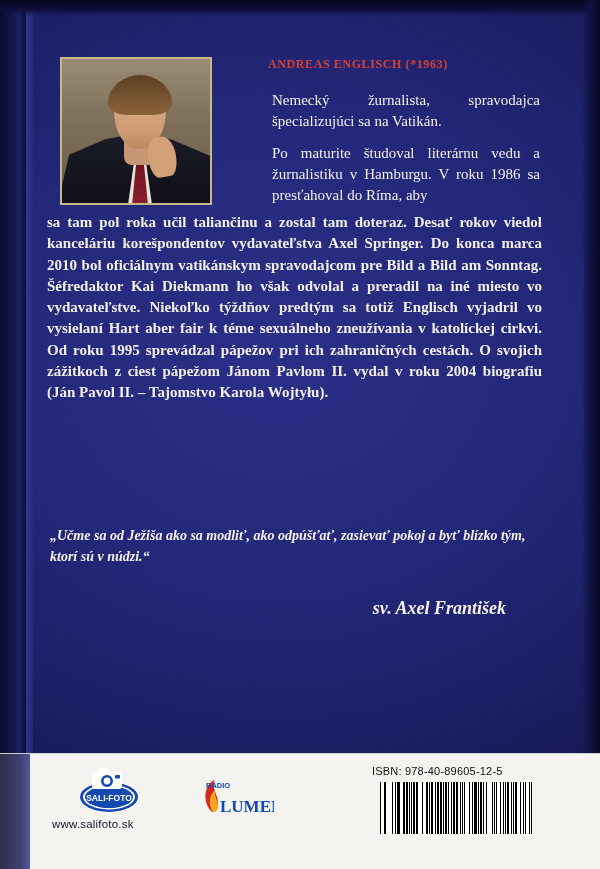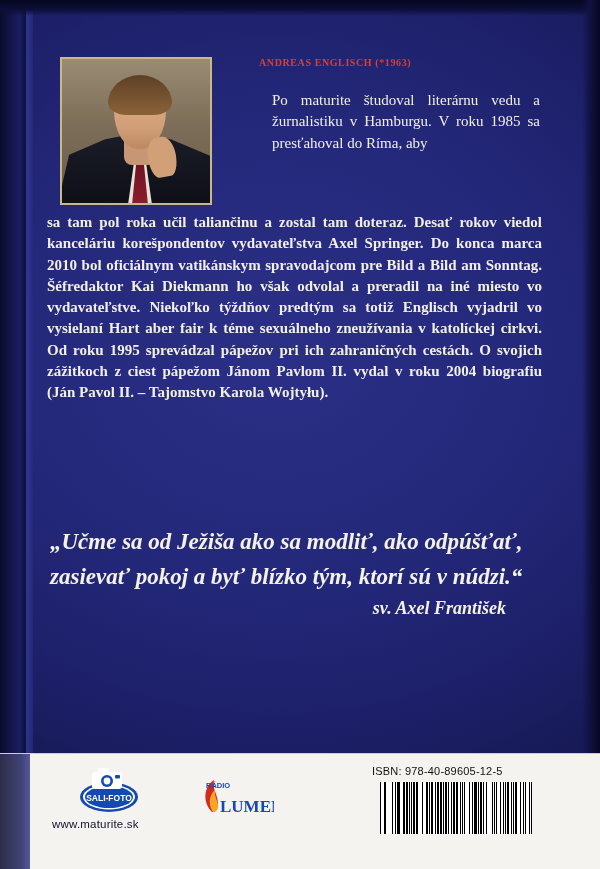--- a/index.html
+++ b/index.html
@@ -106,24 +106,24 @@
     position: absolute;
     left: 86px; top: 78px; width: 28px; height: 40px;
     background: #d2a076;
     border-radius: 40% 40% 30% 30% / 50% 50% 50% 50%;
     transform: rotate(-10deg);
   }
 
   
   #author-name {
     position: absolute;
-    left: 259px; top: 57px;
+    left: 268px; top: 57px;
     width: 290px;
     color: #d94030;
-    font-size: 10px;
+    font-size: 12px;
     font-weight: bold;
     letter-spacing: .6px;
     font-family: "Liberation Serif", serif;
   }
   .bio-col {
     position: absolute;
     left: 272px; top: 90px;
     width: 268px;
     color: #f2efe6;
     font-size: 15px;
@@ -142,21 +142,21 @@
     text-justify: inter-word;
     font-weight: bold;
   }
   .bio-col p, .bio-full p { margin: 0 0 10px 0; }
 
   #quote {
     position: absolute;
     left: 50px; top: 525px;
     width: 480px;
     color: #f4f1e6;
-    font-size: 23px;
+    font-size: 14px;
     font-style: italic;
     font-weight: bold;
     line-height: 1.5;
   }
   #quote-author {
     position: absolute;
     left: 50px; top: 598px;
     width: 480px;
     text-align: right;
     color: #f4f1e6;
@@ -254,21 +254,22 @@
     <div class="p-tie"></div>
     <div class="p-neck"></div>
     <div class="p-face"></div>
     <div class="p-hair"></div>
     <div class="p-hand"></div>
   </div>
 
   <div id="author-name">ANDREAS  ENGLISCH (*1963)</div>
 
   <div class="bio-col">
-    <p>Po maturite študoval literárnu vedu a žurnalistiku v Hamburgu. V roku 1985 sa presťahoval do Ríma, aby</p>
+    <p>Nemecký žurnalista, spravodajca špecializujúci sa na Vatikán.</p>
+    <p>Po maturite študoval literárnu vedu a žurnalistiku v Hamburgu. V roku 1986 sa presťahoval do Ríma, aby</p>
   </div>
 
   <div class="bio-full">
     <p>sa tam pol roka učil taliančinu a zostal tam doteraz. Desať rokov viedol kanceláriu korešpondentov vydavateľstva Axel Springer. Do konca marca 2010 bol oficiálnym vatikánskym spravodajcom pre Bild a Bild am Sonntag. Šéfredaktor Kai Diekmann ho však odvolal a preradil na iné miesto vo vydavateľstve. Niekoľko týždňov predtým sa totiž Englisch vyjadril vo vysielaní Hart aber fair k téme sexuálneho zneužívania v katolíckej cirkvi. Od roku 1995 sprevádzal pápežov pri ich zahraničných cestách. O svojich zážitkoch z ciest pápežom Jánom Pavlom II. vydal v roku 2004 biografiu (Ján Pavol II. – Tajomstvo Karola Wojtyłu).</p>
   </div>
 
   <div id="quote">„Učme sa od Ježiša ako sa modliť, ako odpúšťať, zasievať pokoj a byť blízko tým, ktorí sú v núdzi.“</div>
   <div id="quote-author">sv. Axel František</div>
 
   <div id="bottom-bar">
@@ -280,21 +281,21 @@
       <ellipse cx="31" cy="31" rx="24" ry="11" fill="#1449b0"></ellipse>
       <g fill="#ffffff">
         <rect x="14" y="6" width="30" height="17" rx="3"></rect>
         <rect x="20" y="2" width="11" height="5" rx="1.5"></rect>
       </g>
       <circle cx="29" cy="15" r="6" fill="#1449b0"></circle>
       <circle cx="29" cy="15" r="3.4" fill="#ffffff"></circle>
       <rect x="37" y="9" width="5" height="3.4" rx="1" fill="#1449b0"></rect>
       <text x="31" y="35" font-family="Liberation Sans, sans-serif" font-size="8.5" font-weight="bold" fill="#ffffff" text-anchor="middle">SALI-FOTO</text>
     </svg>
-    <div id="salifoto-url">www.maturite.sk</div>
+    <div id="salifoto-url">www.salifoto.sk</div>
 
     <svg id="lumen" viewBox="0 0 78 42">
       <path d="M16 36 C6 26, 8 10, 18 4 C16 14, 22 18, 22 28 C22 33, 20 36, 16 36 Z" fill="#d42a1d"></path>
       <path d="M17 36 C12 29, 13 19, 19 14 C18 21, 22 24, 22 30 C22 34, 20 36, 17 36 Z" fill="#f5a623"></path>
       <text x="10" y="12" font-family="Liberation Sans, sans-serif" font-size="7.5" fill="#1449b0" font-weight="bold">RÁDIO</text>
       <text x="24" y="36" font-family="Liberation Serif, serif" font-size="17" font-weight="bold" fill="#1449b0">LUMEN</text>
     </svg>
 
     <div id="isbn-text">ISBN: 978-40-89605-12-5</div>
     <div id="barcode">

